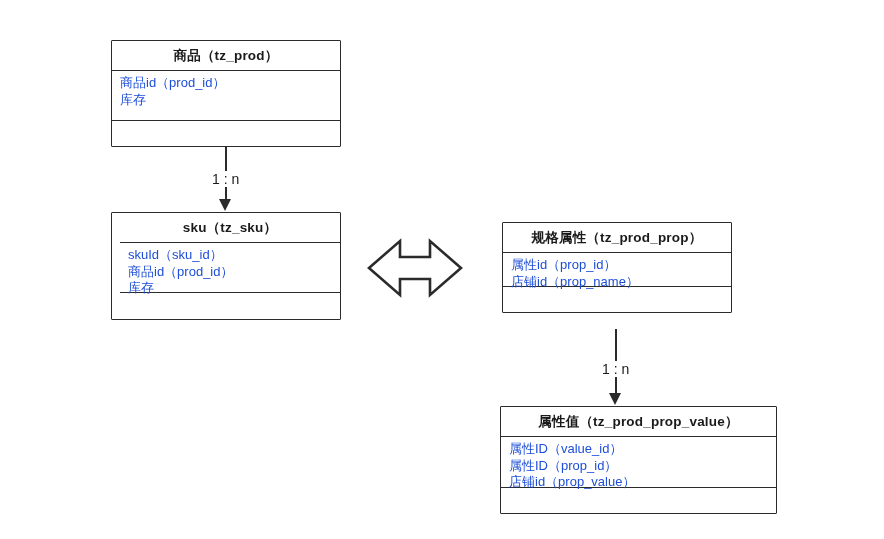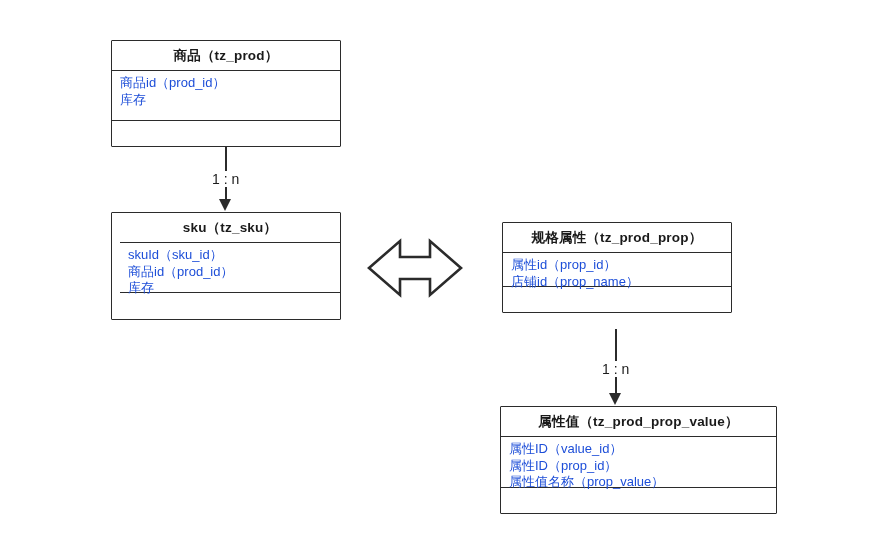--- a/index.html
+++ b/index.html
@@ -139,18 +139,18 @@
     <div class="conn-line" style="height:65px;"></div>
     <div class="conn-arrow" style="left:-5.6px; top:64px;"></div>
   </div>
   <div class="conn-label" style="left:600px; top:361px;">1 : n</div>
 
   <div class="entity" style="left:500px; top:406px; width:277px; height:108px;">
     <div class="entity-header">属性值（tz_prod_prop_value）</div>
     <div class="entity-attrs" style="height:51px;">
       <div class="attr-row">属性ID（value_id）</div>
       <div class="attr-row">属性ID（prop_id）</div>
-      <div class="attr-row">属性值名称（prop_value）</div>
+      <div class="attr-row">店铺id（prop_value）</div>
     </div>
     <div class="entity-empty" style="height:25px;"></div>
   </div>
 
 </div>
 
 </body></html>

